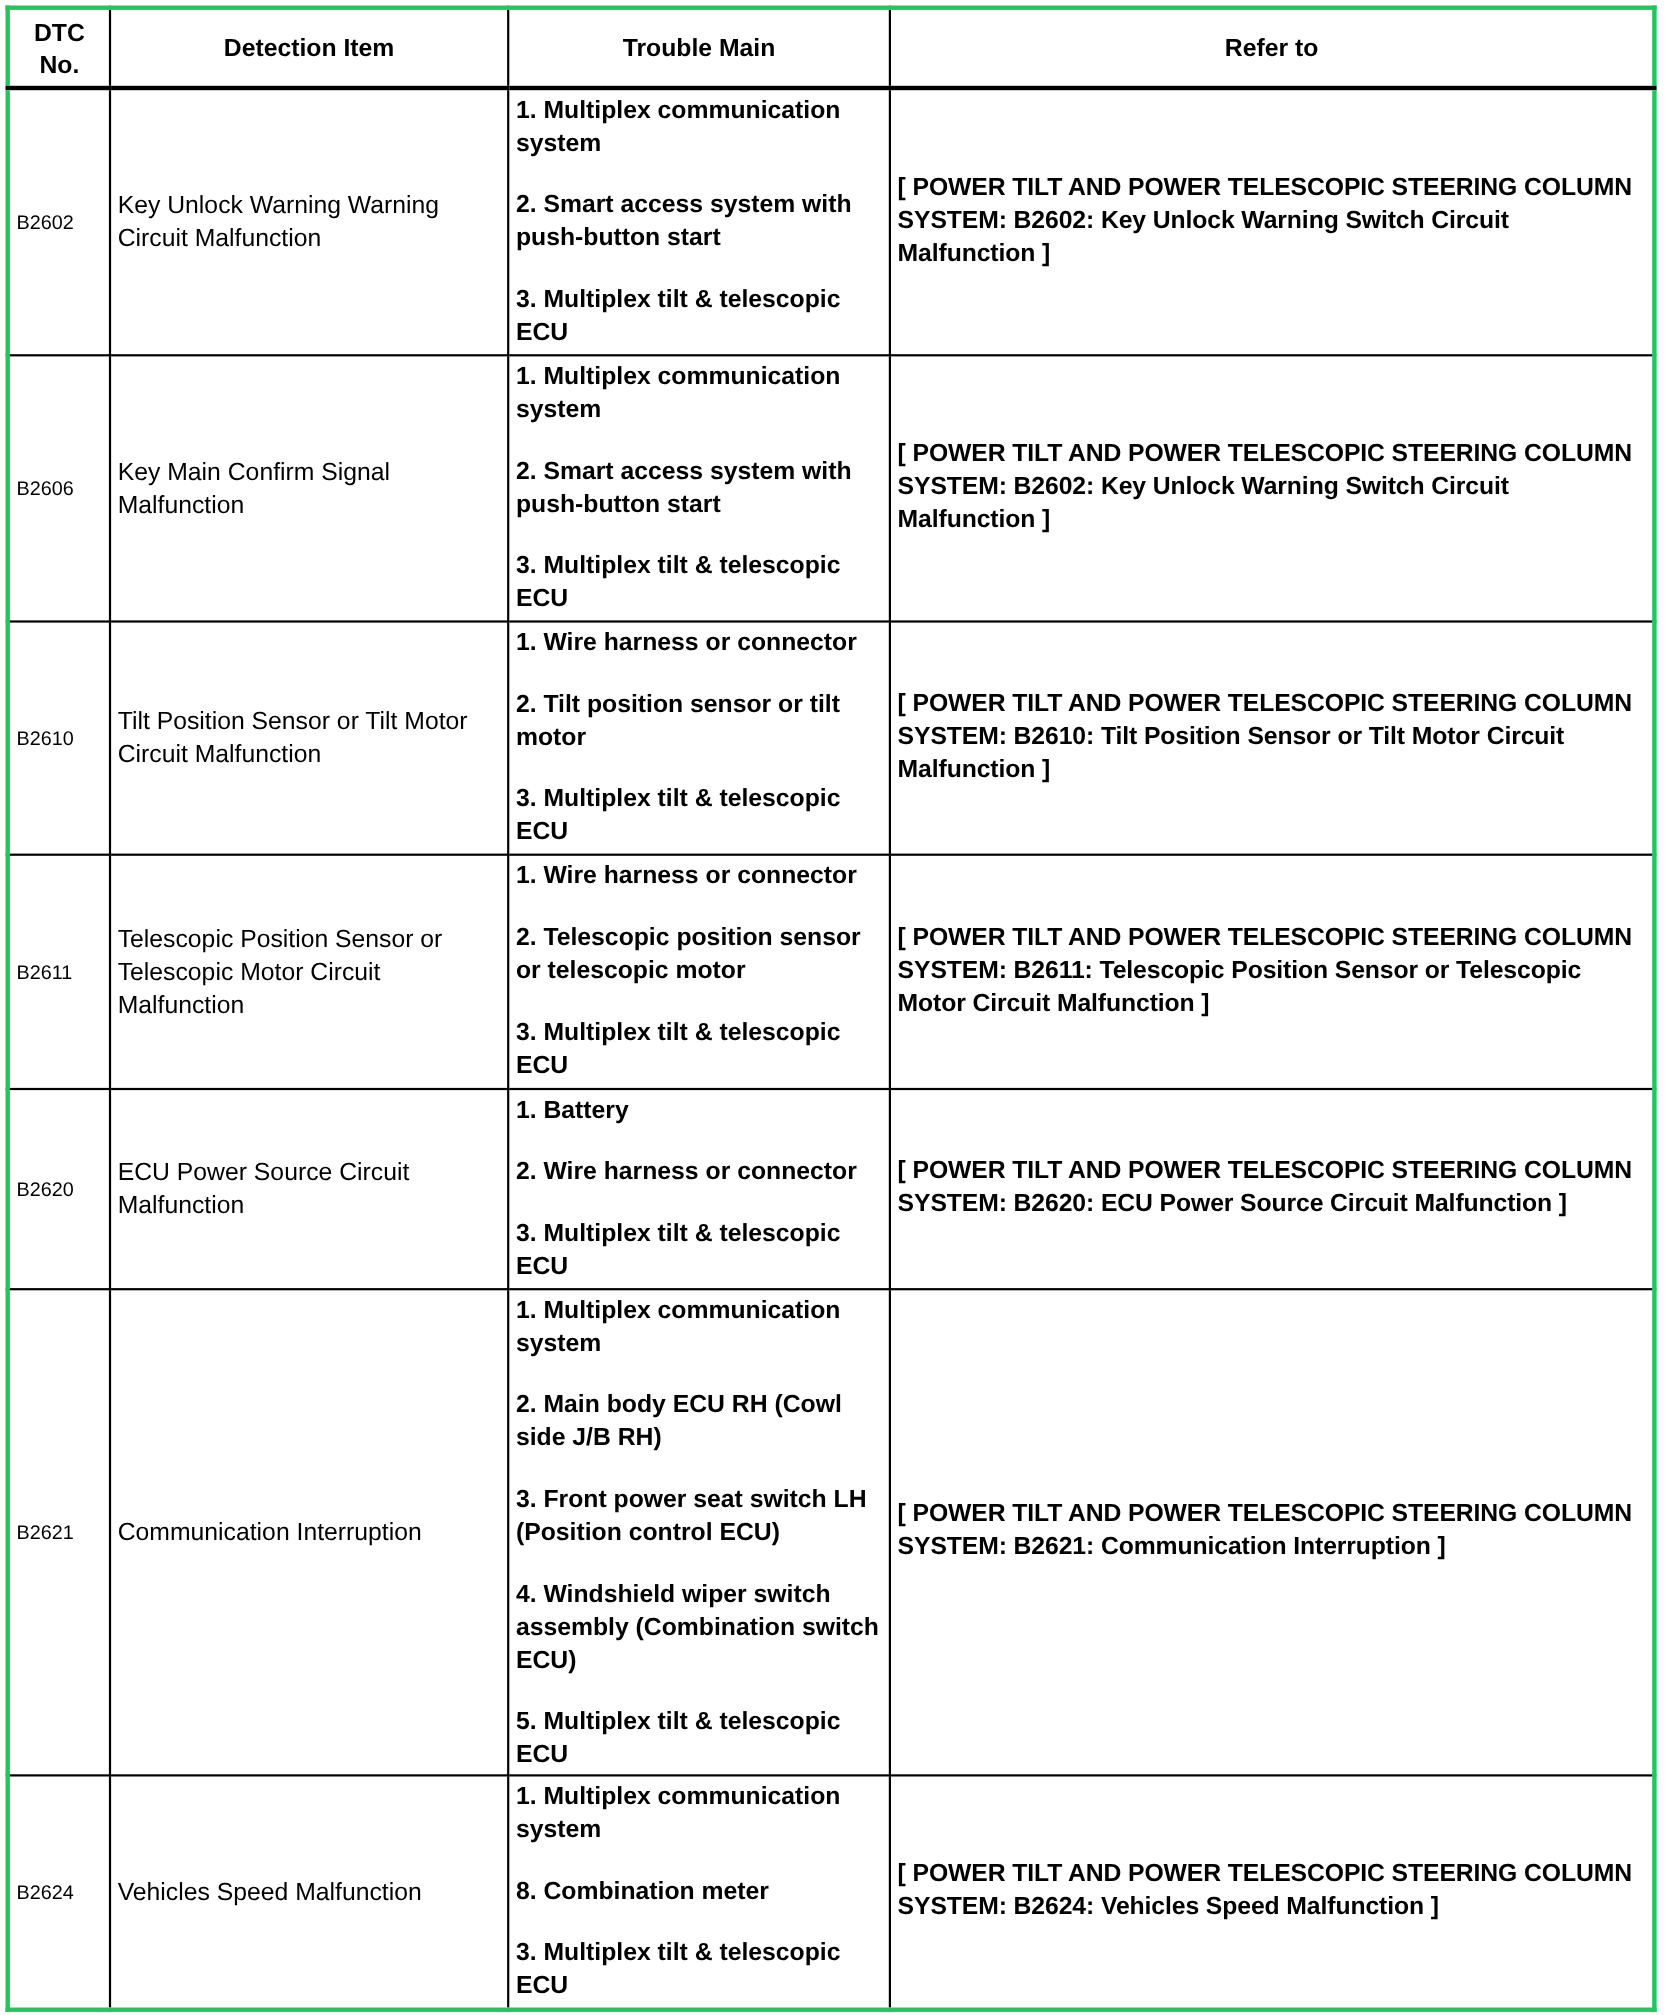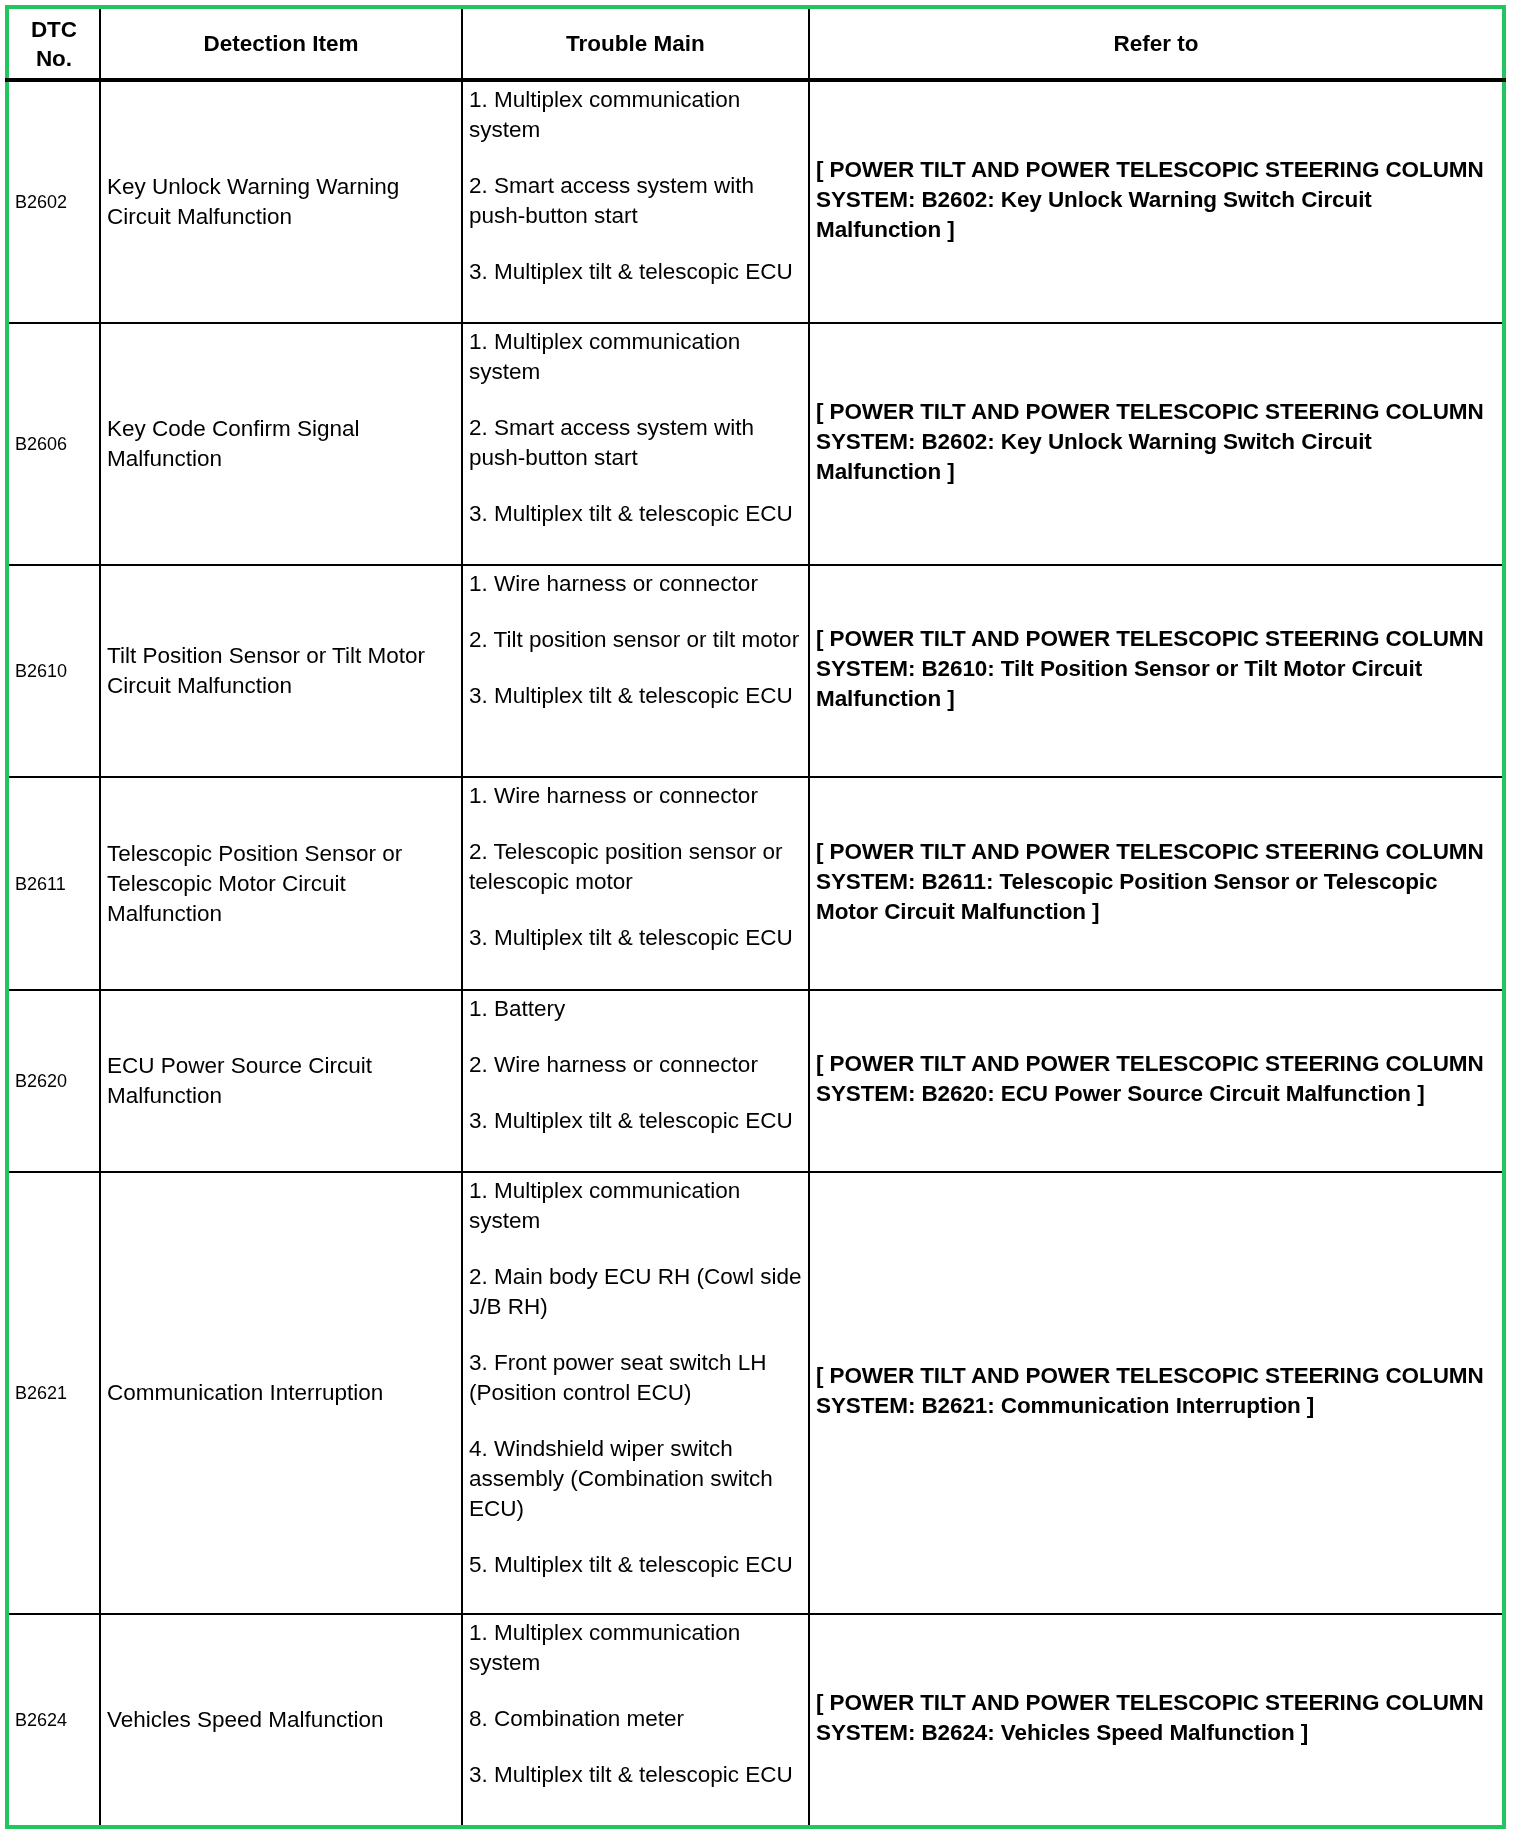--- a/index.html
+++ b/index.html
@@ -25,21 +25,21 @@
     font-weight: bold;
     text-align: center;
     border-bottom: 4px solid #000;
     line-height: 29px;
   }
   .col-dtc { width: 93px; }
   .col-item { width: 362px; }
   .col-area { width: 347px; }
   .col-ref { width: auto; }
   td.dtc { padding: 0 0 0 6px; font-size: 18px; }
-  td.area { vertical-align: top; padding-top: 3px; padding-bottom: 3px; }
+  td.area { vertical-align: top; padding-top: 3px; padding-bottom: 3px; font-weight: bold; }
   .area-item { margin: 0; }
   .area-item + .area-item { margin-top: 26px; }
   td.ref { font-weight: bold; padding-top: 0; padding-bottom: 4px; letter-spacing: -0.1px; }
   tr.hdr { height: 73px; }
 </style>
 </head>
 <body>
 
 <table class="tbl">
   <colgroup>
@@ -62,21 +62,21 @@
     <td class="item">Key Unlock Warning Warning Circuit Malfunction</td>
     <td class="area">
           <p class="area-item">1. Multiplex communication system</p>
           <p class="area-item">2. Smart access system with push-button start</p>
           <p class="area-item">3. Multiplex tilt &amp; telescopic ECU</p>
         </td>
     <td class="ref">[ POWER TILT AND POWER TELESCOPIC STEERING COLUMN SYSTEM: B2602: Key Unlock Warning Switch Circuit Malfunction ]</td>
   </tr>
       <tr style="height: 242px;">
     <td class="dtc">B2606</td>
-    <td class="item">Key Code Confirm Signal Malfunction</td>
+    <td class="item">Key Main Confirm Signal Malfunction</td>
     <td class="area">
           <p class="area-item">1. Multiplex communication system</p>
           <p class="area-item">2. Smart access system with push-button start</p>
           <p class="area-item">3. Multiplex tilt &amp; telescopic ECU</p>
         </td>
     <td class="ref">[ POWER TILT AND POWER TELESCOPIC STEERING COLUMN SYSTEM: B2602: Key Unlock Warning Switch Circuit Malfunction ]</td>
   </tr>
       <tr style="height: 212px;">
     <td class="dtc">B2610</td>
     <td class="item">Tilt Position Sensor or Tilt Motor Circuit Malfunction</td>

